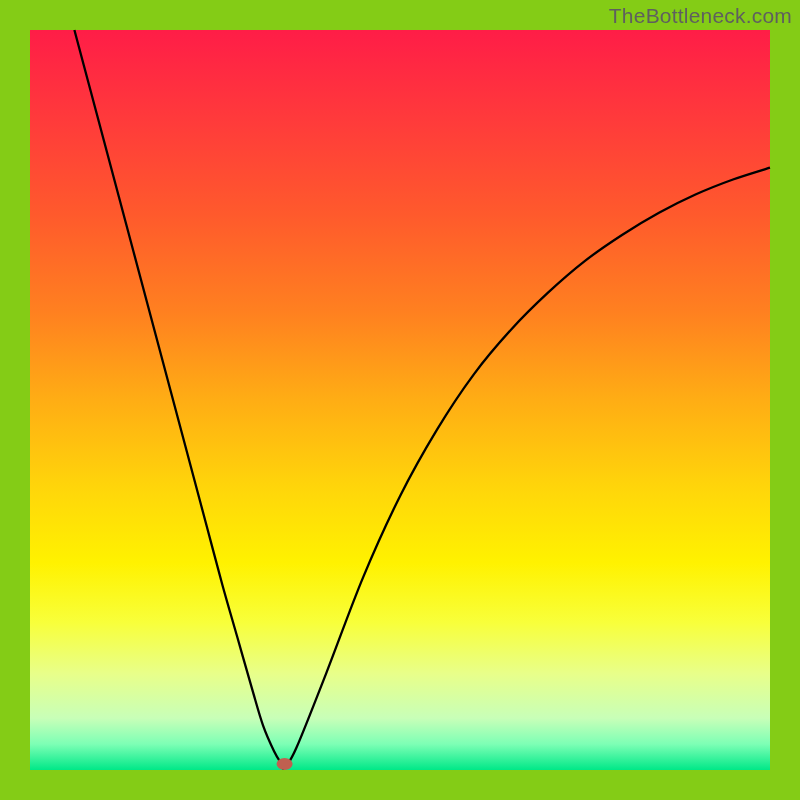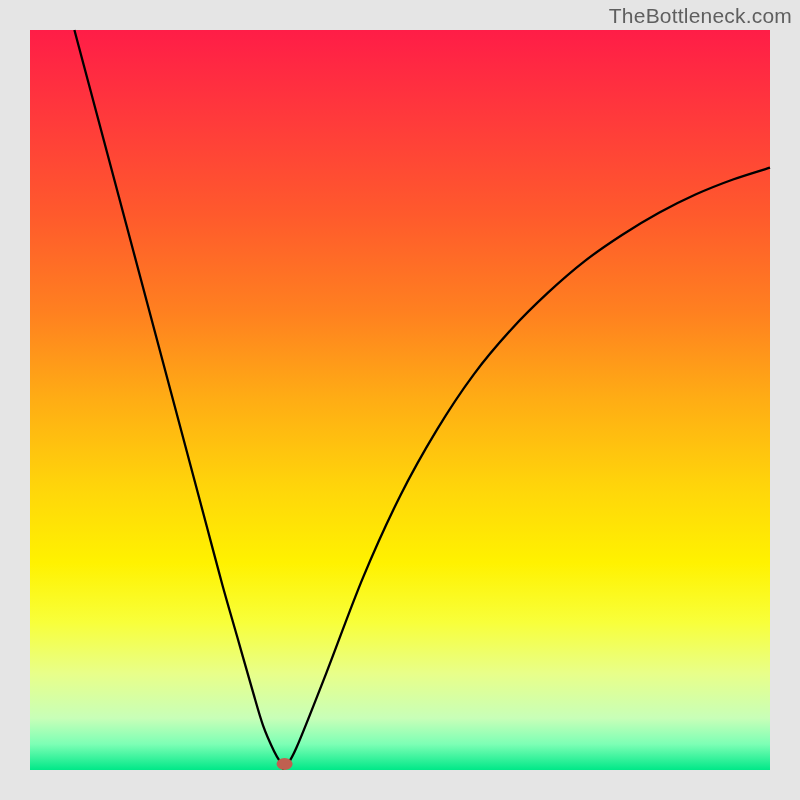--- a/index.html
+++ b/index.html
@@ -10,21 +10,21 @@
     background: #000;
     overflow: hidden;
     font-family: Arial, Helvetica, sans-serif;
   }
   .frame {
     position: absolute;
     top: 0;
     left: 0;
     width: 800px;
     height: 800px;
-    background: #e5e5e5;
+    background: #84cc16;
   }
   .watermark {
     position: absolute;
     top: 4px;
     right: 8px;
     color: #5f5f5f;
     font-size: 21px;
     letter-spacing: 0.2px;
     font-weight: 400;
   }

